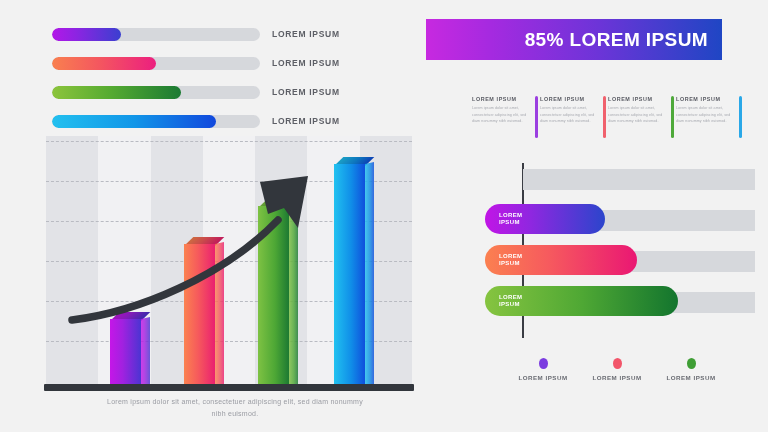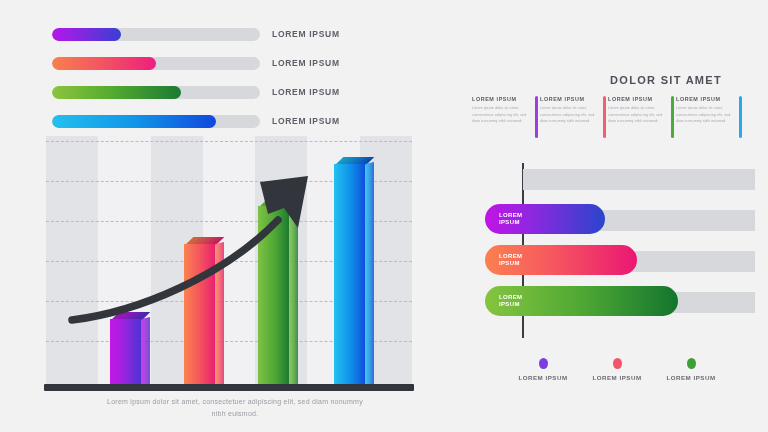--- a/index.html
+++ b/index.html
@@ -215,21 +215,23 @@
     </svg>
   </div>
 
   <div id="baseline"></div>
 
   <div id="chart-caption">Lorem ipsum dolor sit amet, consectetuer adipiscing elit, sed diam nonummy nibh euismod.</div>
 </div>
 
 <div id="right-panel">
 
-  <div id="hero-subtitle">DOLOR SIT AMET</div>
+  <div id="hero-banner">
+    <span id="hero-title">85% LOREM IPSUM</span>
+  </div>
 
   <div id="feature-row">
       <div class="feature-col">
         <div class="feature-title">LOREM IPSUM</div>
         <div class="feature-body">Lorem ipsum dolor sit amet, consectetuer adipiscing elit, sed diam nonummy nibh euismod.</div>
         <div class="feature-divider" style="background:#9b3fe0"></div>
       </div>
       <div class="feature-col">
         <div class="feature-title">LOREM IPSUM</div>
         <div class="feature-body">Lorem ipsum dolor sit amet, consectetuer adipiscing elit, sed diam nonummy nibh euismod.</div>

